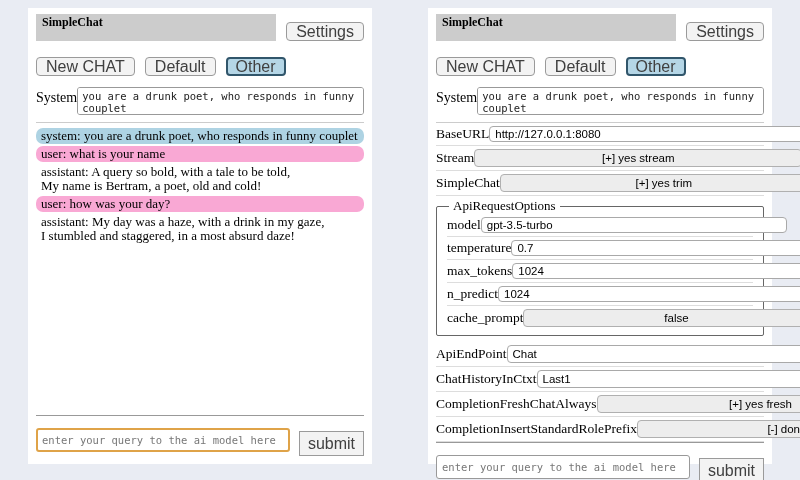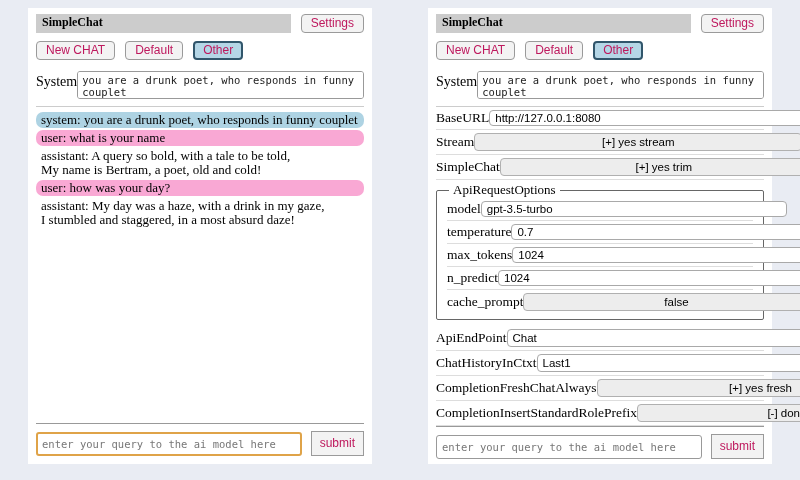--- a/index.html
+++ b/index.html
@@ -18,23 +18,23 @@
     display: flex; flex-direction: column;
   }
   
   .titlebar { display: flex; gap: 10px; align-items: stretch; margin-bottom: 8px; }
   .titlebar .title {
     flex: 1; background: #cccccc;
     font-weight: bold; font-size: 12px; line-height: 17px;
     padding: 0 6px;
   }
   .btn {
-    font-family: "Liberation Sans", sans-serif; font-size: 12px;
+    font-family: "Liberation Sans", sans-serif; font-size: 16px;
     background: #f3f3f3; border: 1px solid #9a9a9a; border-radius: 4px;
-    padding: 1px 9px; color: #be185d; cursor: pointer; line-height: 15px;
+    padding: 1px 9px; color: #404040; cursor: pointer; line-height: 15px; margin-top: 8px;
   }
   .btn.active {
     background: #b5d6e6; border: 2px solid #31566b; padding: 0 8px;
   }
   .sessions { display: flex; gap: 10px; margin-bottom: 11px; }
   
   .system-row { display: flex; align-items: flex-start; margin-bottom: 7px; }
   .system-row .lbl { font-size: 14px; padding-top: 3px; }
   .system-row textarea {
     flex: 1; height: 28px; resize: none;

